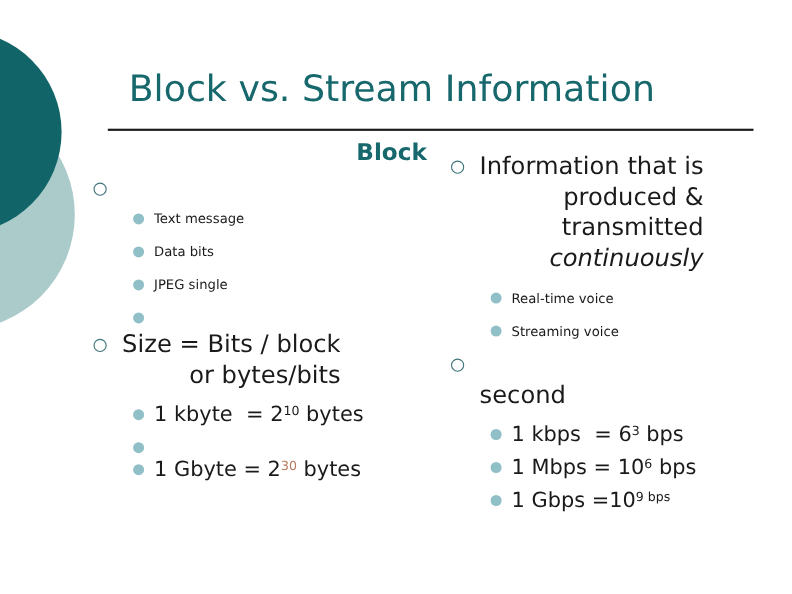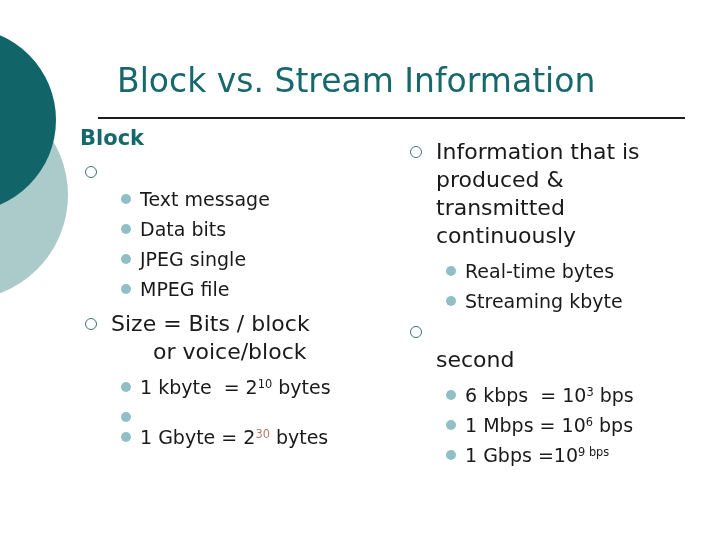--- a/index.html
+++ b/index.html
@@ -1,47 +1,47 @@
 <!DOCTYPE html>
 <html><head>
 <meta charset="utf-8">
 <style>
   html,body{margin:0;padding:0;background:#888;}
   .slide{
     position:relative;width:720px;height:540px;background:#ffffff;overflow:hidden;
-    font-family:"DejaVu Sans","Liberation Sans",sans-serif;color:#1a1a1a;
+    font-family:"DejaVu Sans","Liberation Sans",sans-serif;color:#1a1a1a;text-align:right;
     --dark-teal:#116569;--light-teal:#aacbca;--title-teal:#17686c;
     --ring:#3f7479;--dot:#90bfc7;
   }
   .circle-light{position:absolute;left:-142px;top:90px;width:210px;height:210px;
     border-radius:50%;background:var(--light-teal,#aacbca);z-index:1;}
   .circle-dark{position:absolute;left:-128px;top:28px;width:184px;height:184px;
     border-radius:50%;background:var(--dark-teal,#116569);z-index:2;}
   .title{position:absolute;left:117px;top:62px;font-size:33px;line-height:38px;
     color:var(--title-teal,#17686c);z-index:3;white-space:nowrap;}
   .underline{position:absolute;left:98px;top:117px;width:587px;height:2px;
     background:#1d1d1d;z-index:3;}
   .col{position:absolute;z-index:3;}
   .col-block{left:80px;top:122px;width:308px;}
   .col-stream{left:405px;top:134px;width:312px;}
   .col-heading{font-size:21px;font-weight:bold;color:var(--title-teal,#17686c);
     line-height:32px;margin-bottom:2px;}
   .item{display:flex;align-items:flex-start;}
   .bullet1{font-size:22px;line-height:28px;margin:4px 0 6px 0;}
   .bullet1 .marker{flex:0 0 auto;width:10px;height:10px;border:1.5px solid var(--ring,#3f7479);
     border-radius:50%;background:transparent;margin:8px 14px 0 5px;}
-  .bullet2{font-size:19px;line-height:30px;margin-left:41px;}
+  .bullet2{font-size:12px;line-height:30px;margin-left:41px;}
   .bullet2 .marker{flex:0 0 auto;width:10px;height:10px;border-radius:50%;
     background:var(--dot,#90bfc7);margin:10px 9px 0 0;}
   .bullet2.num{font-size:19px;line-height:30px;}
   .bullet2.num .marker{margin-top:10px;}
   .bullet2 + .bullet1{margin-top:6px;}
   .col-stream .bullet2 + .bullet1{margin-top:2px;}
   .txt{white-space:pre-wrap;}
-  .it{}
+  .it{font-style:italic;}
   .txt sup{font-size:0.6em;line-height:0;vertical-align:baseline;position:relative;top:-0.55em;}
 </style>
 </head>
 <body>
 
 <div class="slide" style="--dark-teal: #116569; --light-teal: #aacbca; --title-teal: #17686c; --ring: #3f7479; --dot: #90bfc7;">
   <div class="circle-light"></div>
   <div class="circle-dark"></div>
 
   <div class="title">Block vs. Stream Information</div>
@@ -60,25 +60,24 @@
         <div class="item bullet2">
           <span class="marker"></span>
           <span class="txt"><span>Data bits</span></span>
         </div>
         <div class="item bullet2">
           <span class="marker"></span>
           <span class="txt"><span>JPEG single</span></span>
         </div>
         <div class="item bullet2">
           <span class="marker"></span>
-          <span class="txt"><span>MPEG file</span></span>
         </div>
         <div class="item bullet1">
           <span class="marker"></span>
-          <span class="txt"><span>Size = Bits / block</span><br><span>      or voice/block</span></span>
+          <span class="txt"><span>Size = Bits / block</span><br><span>      or bytes/bits</span></span>
         </div>
         <div class="item bullet2 num">
           <span class="marker"></span>
           <span class="txt"><span>1 kbyte  = 2</span><sup>10</sup><span> bytes</span></span>
         </div>
         <div class="item bullet2 num">
           <span class="marker"></span>
         </div>
         <div class="item bullet2 num">
           <span class="marker"></span>
@@ -88,33 +87,33 @@
   </div>
 
   <div class="col col-stream">
     <div class="col-items">
         <div class="item bullet1">
           <span class="marker"></span>
           <span class="txt"><span>Information that is</span><br><span>produced &amp;</span><br><span>transmitted</span><br><span class="it">continuously</span></span>
         </div>
         <div class="item bullet2">
           <span class="marker"></span>
-          <span class="txt"><span>Real-time bytes</span></span>
+          <span class="txt"><span>Real-time voice</span></span>
         </div>
         <div class="item bullet2">
           <span class="marker"></span>
-          <span class="txt"><span>Streaming kbyte</span></span>
+          <span class="txt"><span>Streaming voice</span></span>
         </div>
         <div class="item bullet1">
           <span class="marker"></span>
           <span class="txt"><br><span>second</span></span>
         </div>
         <div class="item bullet2 num">
           <span class="marker"></span>
-          <span class="txt"><span>6 kbps  = 10</span><sup>3</sup><span> bps</span></span>
+          <span class="txt"><span>1 kbps  = 6</span><sup>3</sup><span> bps</span></span>
         </div>
         <div class="item bullet2 num">
           <span class="marker"></span>
           <span class="txt"><span>1 Mbps = 10</span><sup>6</sup><span> bps</span></span>
         </div>
         <div class="item bullet2 num">
           <span class="marker"></span>
           <span class="txt"><span>1 Gbps =10</span><sup>9</sup><sup> bps</sup></span>
         </div>
       </div>

